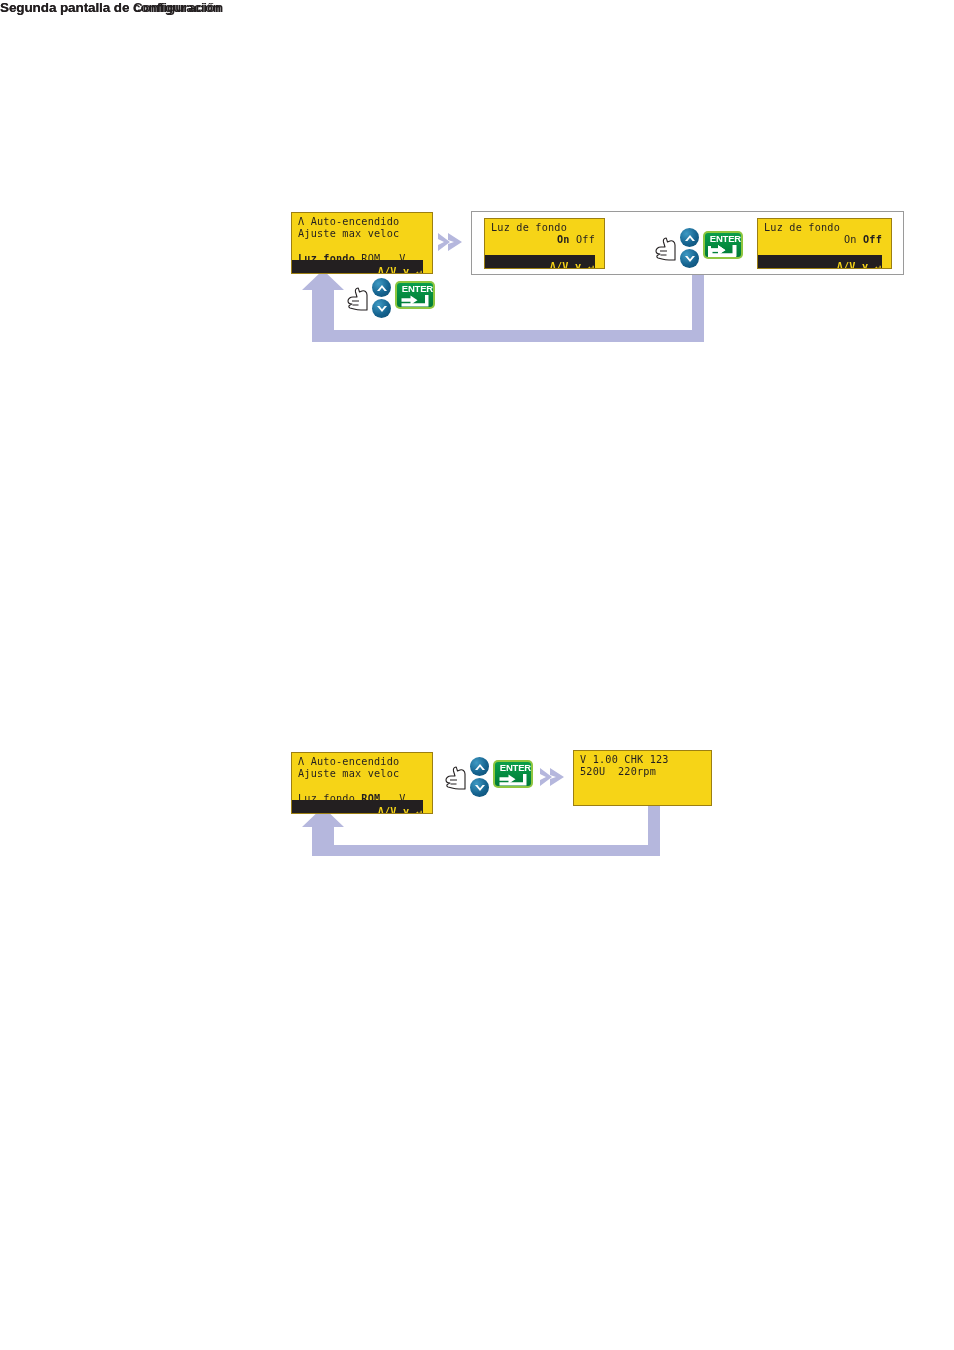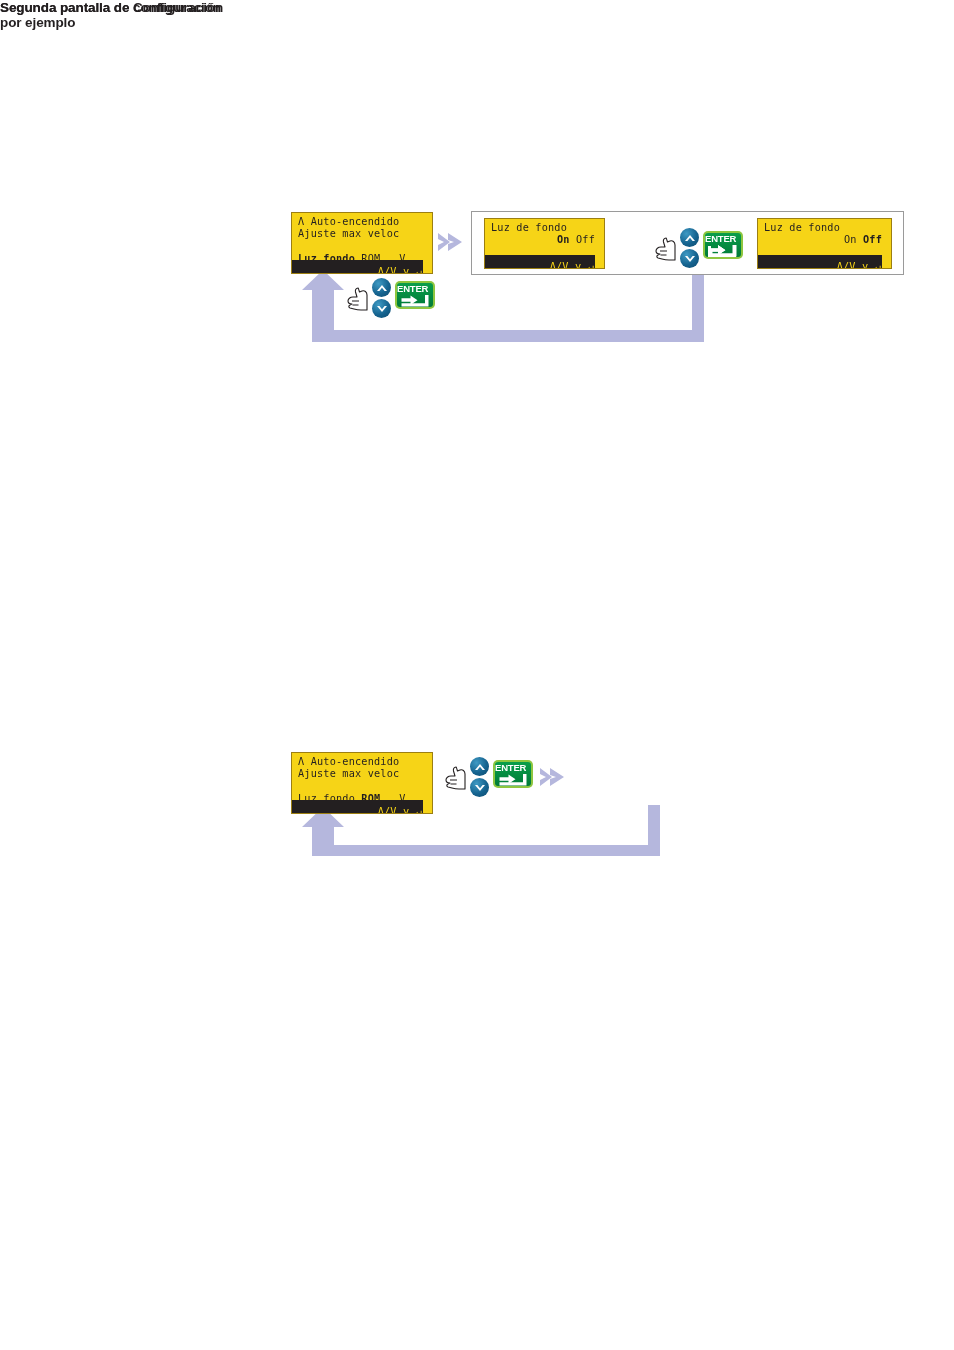--- a/index.html
+++ b/index.html
@@ -49,21 +49,21 @@
     height:13px;
     background:#231f20;
     color:#f6d417;
   }
   .lcd .statusbar .sb-txt{
     position:absolute;
     right:10px;top:6px;
     font-size:10.2px;
     line-height:12px;
     font-family:"DejaVu Sans Mono", monospace;
-    font-weight:normal;
+    font-weight:bold;
     letter-spacing:0.2px;
     white-space:pre;
   }
   .lcd .statusbar .sb-tab{
     position:absolute;
     right:0;top:0;bottom:0;width:9px;
     background:#f6d417;
   }
   .b{font-weight:bold;}
 
@@ -104,21 +104,21 @@
   .enterkey .inner{
     position:relative;
     width:100%;height:100%;
     border-radius:3px;
     background:#009444;
     background:linear-gradient(180deg,#0a9e4a 0%,#007a38 100%);
     overflow:hidden;
   }
   .enterkey .lbl{
     position:absolute;top:0px;left:0;right:0;
-    text-align:left;
+    text-align:right;
     font-family:"Liberation Sans", sans-serif;
     font-weight:bold;
     font-size:9.5px;
     line-height:11px;
     color:#ffffff;
     letter-spacing:-0.2px;
   }
   .enterkey .ret{
     position:absolute;left:3px;top:11px;
   }
@@ -253,21 +253,20 @@
         </div>
       </div>
     </div>
   </div>
 
 </div>
 
 <div class="fig" id="fig2" style="left:0;top:0;width:954px;height:1350px;">
 
   <div class="heading" style="left:290px;top:731px;">Segunda pantalla de Configuración</div>
-  <div class="heading" style="left:573px;top:731px;">por ejemplo</div>
 
   <div class="loop" style="left:300px;top:805px;">
     <svg width="420" height="60" viewBox="0 0 420 60">
       <path d="M23 2 L44 22 L34 22 L34 48 L12 48 L12 22 L2 22 Z" fill="#b5b7dd"></path>
       <path d="M12 40 L12 51 L360 51 L360 0 L348 0 L348 40 Z" fill="#b5b7dd"></path>
     </svg>
   </div>
 
   <div class="lcd" style="left:291px;top:752px;width:142px;height:62px;">
     <div class="row r0">Λ Auto-encendido</div>
@@ -313,14 +312,18 @@
     </div>
   </div>
 
   <div class="chev" style="left:538px;top:762px;">
     <svg width="32" height="30" viewBox="0 0 32 30">
       <path d="M2 6 L14 15 L2 24 L2 18 L8 15 L2 12 Z" fill="#b5b7dd"></path>
       <path d="M12 6 L26 15 L12 24 L12 17 L18 15 L12 13 Z" fill="#b5b7dd"></path>
     </svg>
   </div>
 
+  <div class="lcd" style="left:573px;top:750px;width:139px;height:56px;">
+    <div class="row r0">V 1.00 CHK 123</div>
+    <div class="row r1">520U  220rpm</div>
+  </div>
 
 </div>
 
 </body></html>

